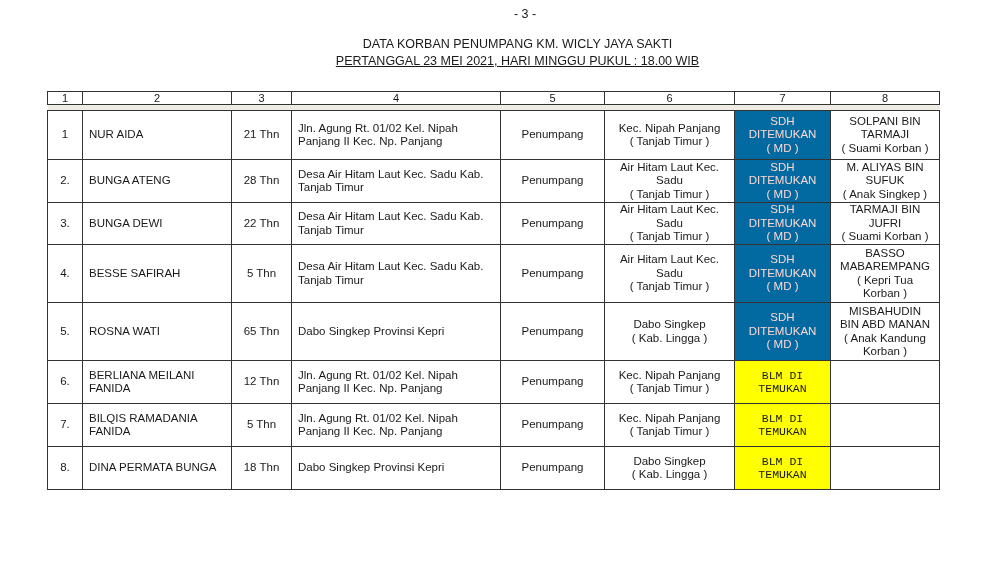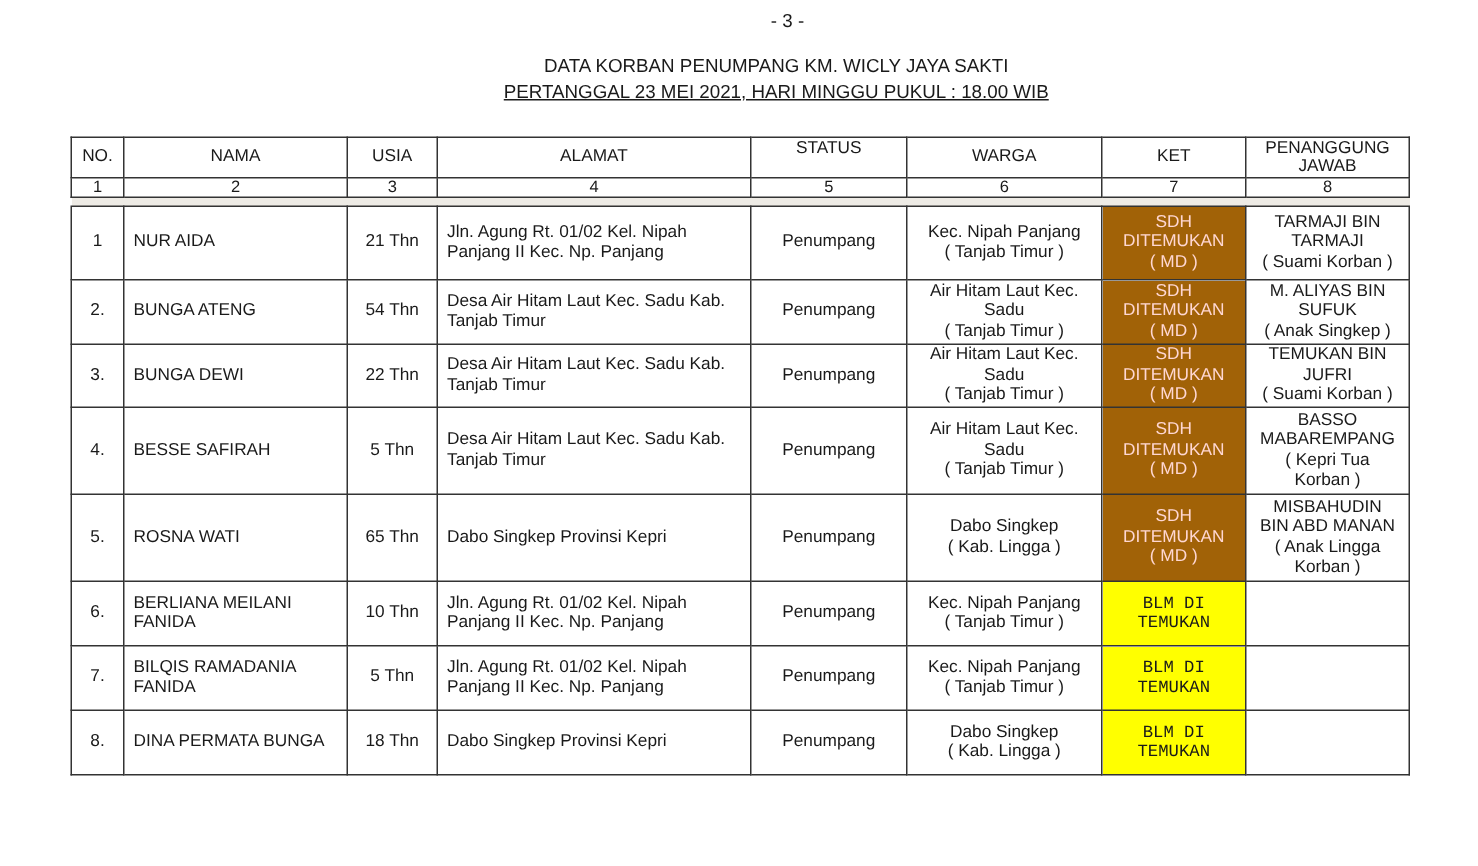--- a/index.html
+++ b/index.html
@@ -11,21 +11,21 @@
              font-size: 12.5px; line-height: 17px; }
     .title .l2 { text-decoration: underline; }
     table { position: absolute; left: 47px; top: 91px; border-collapse: collapse;
             table-layout: fixed; width: 892px; }
     td, th { border: 1.3px solid #333; font-size: 11.5px; font-weight: normal; padding: 0 3px;
              line-height: 13.5px; vertical-align: middle; text-align: center; overflow: hidden; }
     th { height: 25px; }
     tr.numrow td { height: 12px; line-height: 12px; font-size: 11px; }
     tr.gap td { height: 5px; background: #eeebe5; border-left: none; border-right: none; padding: 0; }
     td.left { text-align: left; padding-left: 6px; }
-    td.ket-found { background: #a16207; color: #ffd7d2; margin-left: 12px; }
+    td.ket-found { background: #0369a1; color: #ffd7d2; margin-left: 12px; }
     td.ket-missing { background: #ffff00; color: #1a1a1a; font-family: Liberation Mono, monospace; }
     .status-hdr { vertical-align: top; padding-top: 1px; }
   </style>
 </head>
 <body>
 
 <div class="page-num">- 3 -</div>
 <div class="title">
   <div>DATA KORBAN PENUMPANG KM. WICLY JAYA SAKTI</div>
   <div class="l2">PERTANGGAL 23 MEI 2021, HARI MINGGU PUKUL : 18.00 WIB</div>
@@ -36,30 +36,20 @@
     <col style="width:35px">
       <col style="width:149px">
       <col style="width:60px">
       <col style="width:209px">
     <col style="width:104px">
       <col style="width:130px">
       <col style="width:96px">
       <col style="width:109px">
   </colgroup>
   <thead>
-    <tr>
-      <th>NO.</th>
-      <th>NAMA</th>
-      <th>USIA</th>
-      <th>ALAMAT</th>
-      <th class="status-hdr">STATUS</th>
-      <th>WARGA</th>
-      <th>KET</th>
-      <th style="line-height:12.5px;">PENANGGUNG JAWAB</th>
-    </tr>
     <tr class="numrow">
       <td>1</td>
       <td>2</td>
       <td>3</td>
       <td>4</td>
       <td>5</td>
       <td>6</td>
       <td>7</td>
       <td>8</td>
     </tr>
@@ -77,29 +67,29 @@
         <td>
           <div>Kec. Nipah Panjang</div>
           <div>( Tanjab Timur )</div>
         </td>
         <td class="ket-found">
           <div>SDH</div>
           <div>DITEMUKAN</div>
           <div>( MD )</div>
         </td>
         <td>
-          <div>TARMAJI BIN</div>
+          <div>SOLPANI BIN</div>
           <div>TARMAJI</div>
           <div>( Suami Korban )</div>
         </td>
       </tr>
       <tr style="height: 43px;">
         <td>2.</td>
         <td class="left">BUNGA ATENG</td>
-        <td>54 Thn</td>
+        <td>28 Thn</td>
         <td class="left">Desa Air Hitam Laut Kec. Sadu Kab. Tanjab Timur</td>
         <td>Penumpang</td>
         <td>
           <div>Air Hitam Laut Kec.</div>
           <div>Sadu</div>
           <div>( Tanjab Timur )</div>
         </td>
         <td class="ket-found">
           <div>SDH</div>
           <div>DITEMUKAN</div>
@@ -121,21 +111,21 @@
           <div>Air Hitam Laut Kec.</div>
           <div>Sadu</div>
           <div>( Tanjab Timur )</div>
         </td>
         <td class="ket-found">
           <div>SDH</div>
           <div>DITEMUKAN</div>
           <div>( MD )</div>
         </td>
         <td>
-          <div>TEMUKAN BIN</div>
+          <div>TARMAJI BIN</div>
           <div>JUFRI</div>
           <div>( Suami Korban )</div>
         </td>
       </tr>
       <tr style="height: 58px;">
         <td>4.</td>
         <td class="left">BESSE SAFIRAH</td>
         <td>5 Thn</td>
         <td class="left">Desa Air Hitam Laut Kec. Sadu Kab. Tanjab Timur</td>
         <td>Penumpang</td>
@@ -167,28 +157,28 @@
           <div>( Kab. Lingga )</div>
         </td>
         <td class="ket-found">
           <div>SDH</div>
           <div>DITEMUKAN</div>
           <div>( MD )</div>
         </td>
         <td>
           <div>MISBAHUDIN</div>
           <div>BIN ABD MANAN</div>
-          <div>( Anak Lingga</div>
+          <div>( Anak Kandung</div>
           <div>Korban )</div>
         </td>
       </tr>
       <tr style="height: 43px;">
         <td>6.</td>
         <td class="left">BERLIANA MEILANI FANIDA</td>
-        <td>10 Thn</td>
+        <td>12 Thn</td>
         <td class="left">Jln. Agung Rt. 01/02 Kel. Nipah Panjang II Kec. Np. Panjang</td>
         <td>Penumpang</td>
         <td>
           <div>Kec. Nipah Panjang</div>
           <div>( Tanjab Timur )</div>
         </td>
         <td class="ket-missing">
           <div>BLM DI</div>
           <div>TEMUKAN</div>
         </td>

